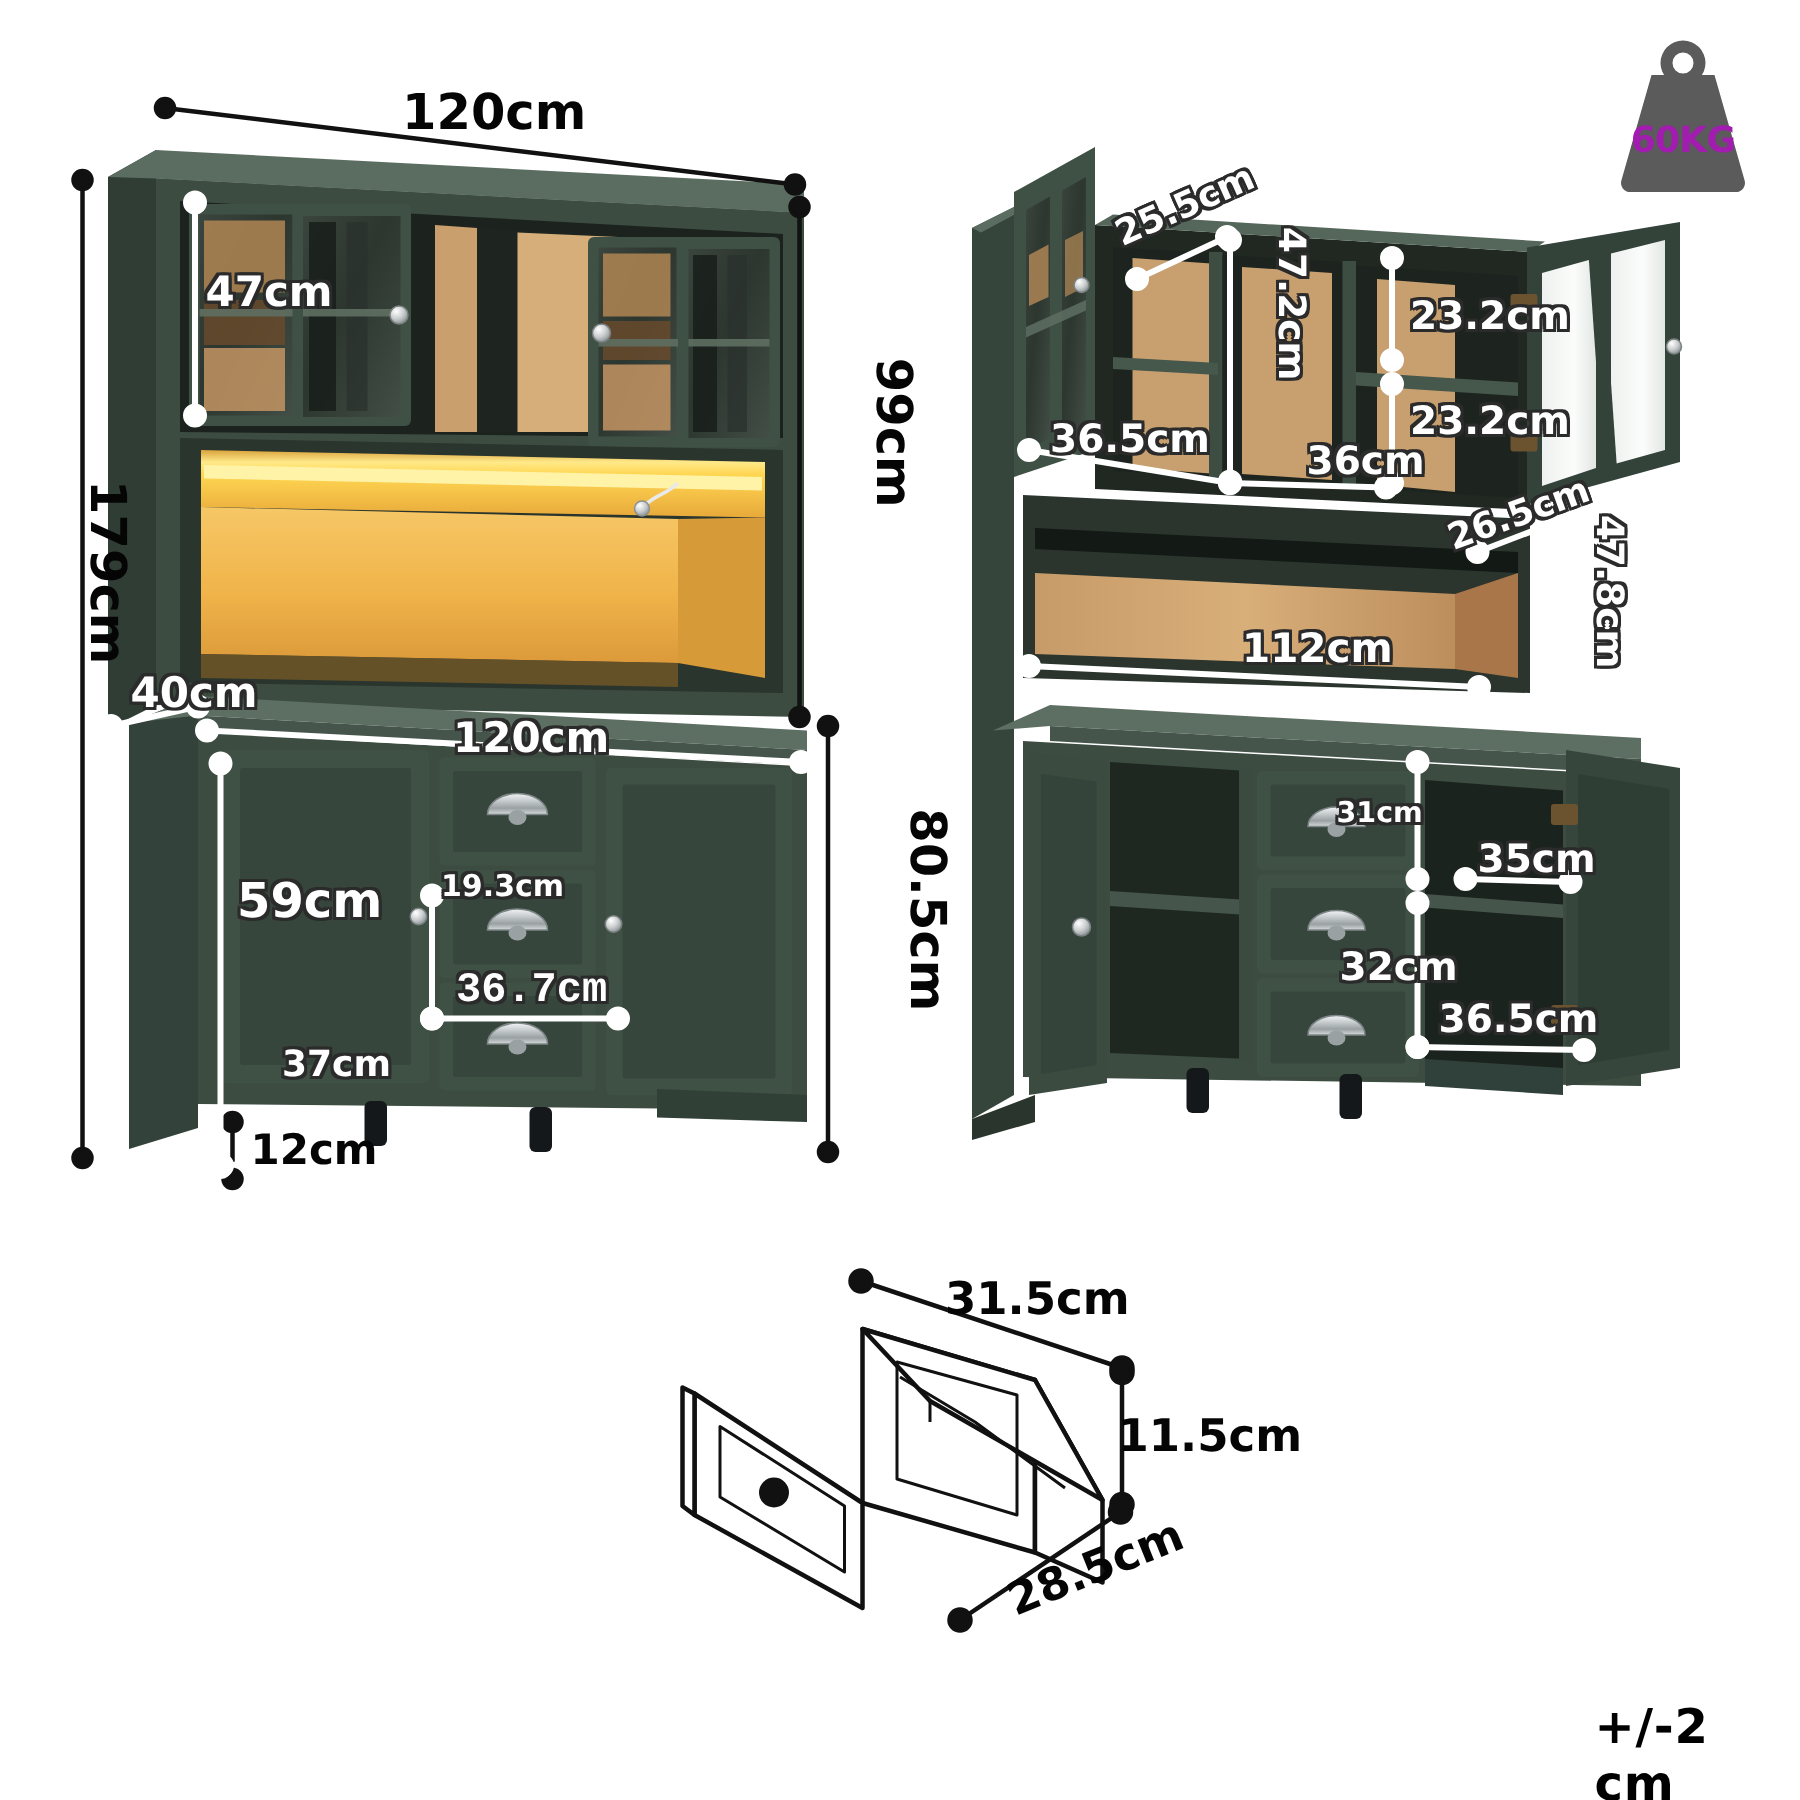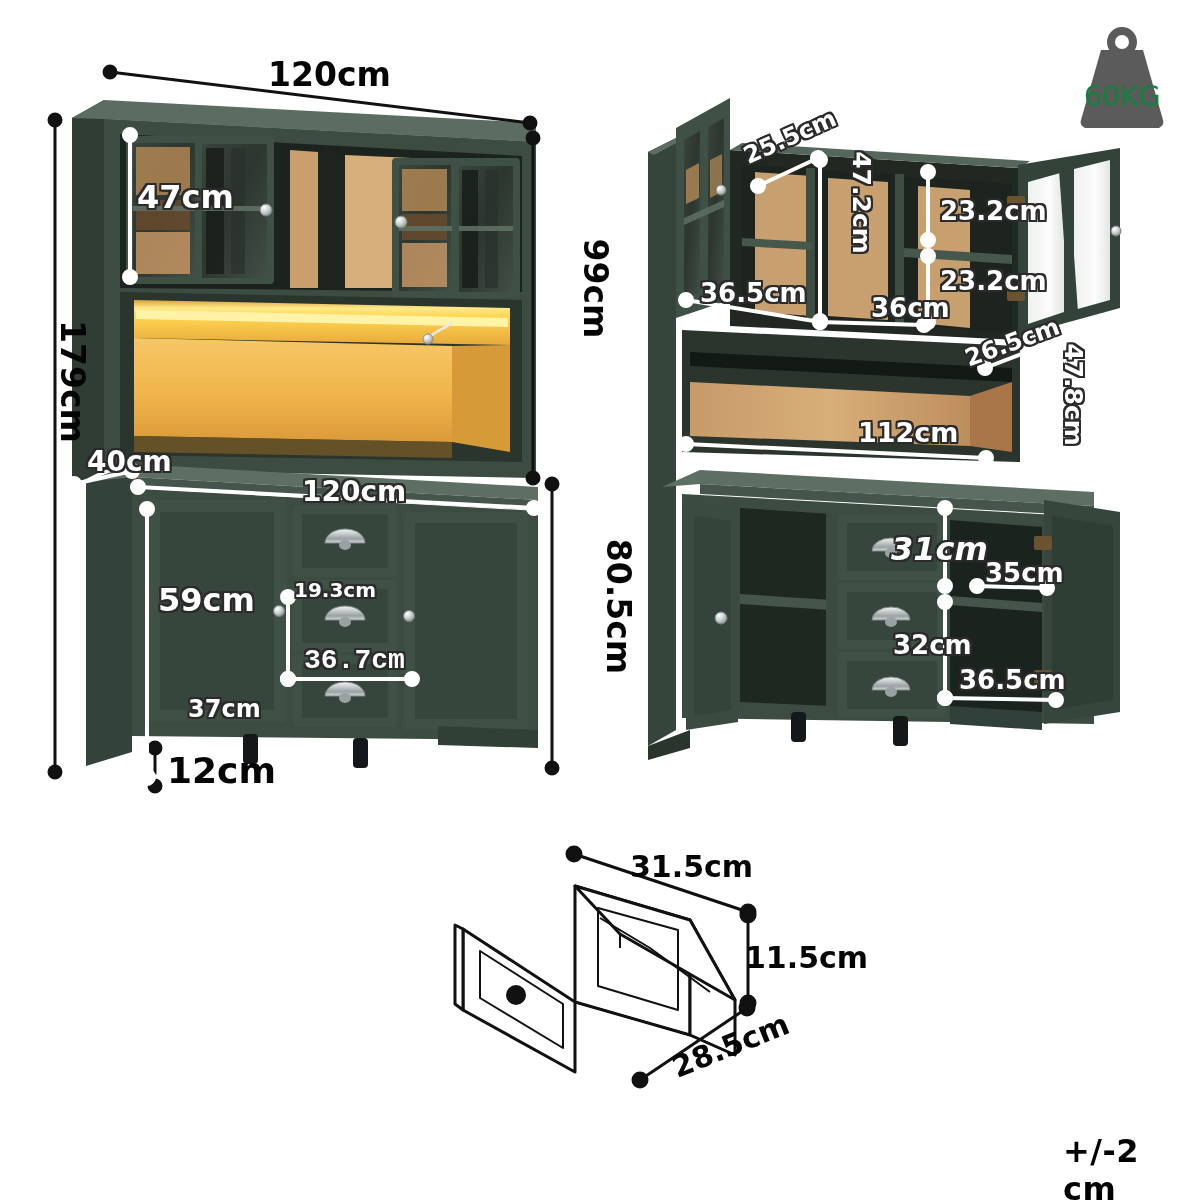--- a/index.html
+++ b/index.html
@@ -11,21 +11,21 @@
   .dimlbl.white{color:#ffffff;
       text-shadow:
         -2px -2px 0 #2b2b2b, 0 -2px 0 #2b2b2b, 2px -2px 0 #2b2b2b,
          2px  0   0 #2b2b2b, 2px  2px 0 #2b2b2b, 0  2px 0 #2b2b2b,
         -2px  2px 0 #2b2b2b,-2px  0   0 #2b2b2b;}
   .dimlbl.black{color:#050505;}
   .rot90{transform-origin:center center;transform:rotate(90deg);}
   .tolerance{position:absolute;font-weight:bold;color:#000;letter-spacing:.5px;}
   .wbadge{position:absolute;width:118px;height:112px;}
   .wbadge .wtxt{position:absolute;left:0;top:55px;width:118px;text-align:center;
-      color:#15803d;font-weight:normal;font-size:29px;letter-spacing:-0.5px;}
+      color:#a21caf;font-weight:bold;font-size:24px;letter-spacing:-0.5px;}
 </style>
 </head>
 <body>
 
 <div id="stage">
 
   <svg class="layer" viewBox="0 0 1200 1200">
     <defs>
       <linearGradient id="gLed" x1="0" y1="0" x2="0" y2="1">
         <stop offset="0%" stop-color="#d9a23c"></stop>
@@ -475,35 +475,35 @@
   <div class="dimlbl black" style="left:268px;top:58px;font-size:33px;">120cm</div>
 
   <div class="dimlbl black" style="left:546px;top:272px;font-size:33px;">
     <span class="rot90" style="display:inline-block;">99cm</span>
   </div>
 
   <div class="dimlbl black" style="left:551px;top:590px;font-size:33px;">
     <span class="rot90" style="display:inline-block;">80.5cm</span>
   </div>
 
-  <div class="dimlbl white" style="left:137px;top:181px;font-size:32px;">47cm</div>
+  <div class="dimlbl white" style="left:137px;top:181px;font-size:28px;">47cm</div>
 
   <div class="dimlbl white" style="left:72px;top:448px;font-size:28px;margin-left:15px;">40cm</div>
 
   <div class="dimlbl white" style="left:302px;top:478px;font-size:28px;">120cm</div>
 
   <div class="dimlbl white" style="left:158px;top:584px;font-size:32px;">59cm</div>
 
   <div class="dimlbl white" style="left:294px;top:580px;font-size:20px;">19.3cm</div>
 
   <div class="dimlbl white" style="left:304px;top:647px;font-size:28px;font-family:Liberation Mono, monospace;">36.7cm</div>
 
   <div class="dimlbl white" style="left:188px;top:697px;font-size:24px;">37cm</div>
 
-  <div class="dimlbl black" style="left:167px;top:753px;font-size:36px;">12cm</div>
+  <div class="dimlbl black" style="left:167px;top:753px;font-size:28px;">12cm</div>
 
   <div class="dimlbl white" style="left:740px;top:146px;font-size:24px;
        transform:rotate(-24deg);transform-origin:left top;">25.5cm</div>
 
   <div class="dimlbl white" style="left:810px;top:190px;font-size:25px;">
     <span class="rot90" style="display:inline-block;">47.2cm</span>
   </div>
 
   <div class="dimlbl white" style="left:940px;top:198px;font-size:26px;">23.2cm</div>
 
@@ -513,23 +513,23 @@
 
   <div class="dimlbl white" style="left:871px;top:295px;font-size:26px;">36cm</div>
 
   <div class="dimlbl white" style="left:962px;top:348px;font-size:24px;
        transform:rotate(-20deg);transform-origin:left top;">26.5cm</div>
 
   <div class="dimlbl white" style="left:1022px;top:382px;font-size:25px;">
     <span class="rot90" style="display:inline-block;">47.8cm</span>
   </div>
 
-  <div class="dimlbl white" style="left:828px;top:419px;font-size:27px;margin-left:30px;">112cm</div>
-
-  <div class="dimlbl white" style="left:891px;top:533px;font-size:32px;font-style:italic;">31cm</div>
+  <div class="dimlbl white" style="left:828px;top:419px;font-size:27px;">112cm</div>
+
+  <div class="dimlbl white" style="left:891px;top:533px;font-size:19px;">31cm</div>
 
   <div class="dimlbl white" style="left:985px;top:560px;font-size:26px;">35cm</div>
 
   <div class="dimlbl white" style="left:893px;top:632px;font-size:26px;">32cm</div>
 
   <div class="dimlbl white" style="left:959px;top:667px;font-size:26px;">36.5cm</div>
 
   <div class="dimlbl black" style="left:630px;top:852px;font-size:30px;">31.5cm</div>
 
   <div class="dimlbl black" style="left:745px;top:943px;font-size:30px;">11.5cm</div>

